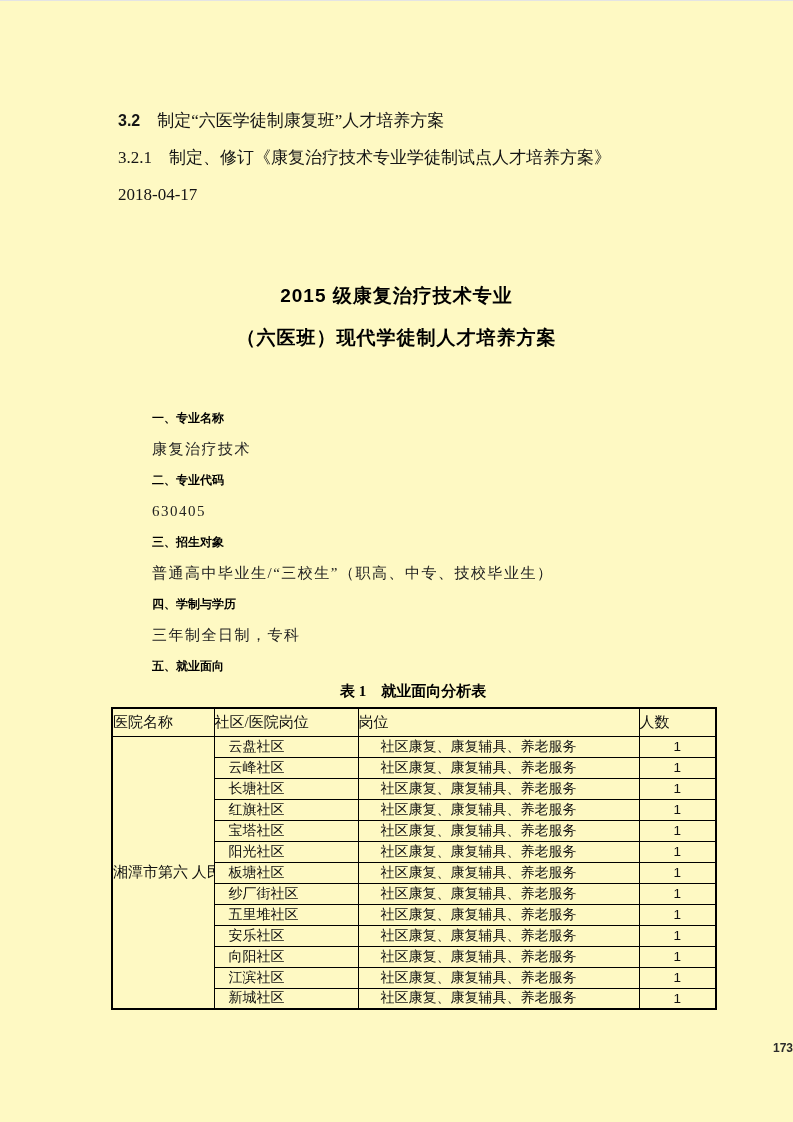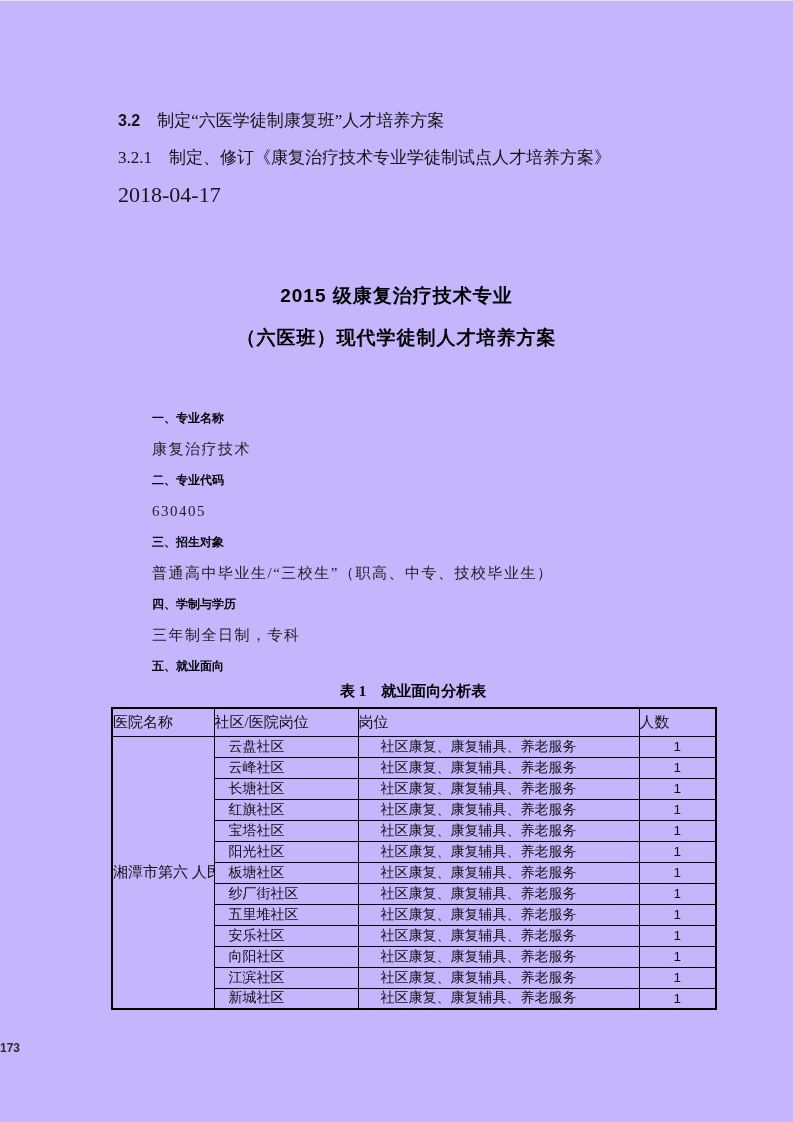--- a/index.html
+++ b/index.html
@@ -2,21 +2,21 @@
 <html><head>
 <meta charset="utf-8">
 <style>
   * { margin: 0; padding: 0; box-sizing: border-box; }
   html, body { background: #fdfdfd; }
   .page {
     position: relative;
     width: 793px;
     height: 1122px;
     margin: 0 auto;
-    background: #c4b5fd;
+    background: #fef9c3;
     border-top: 1px solid #e4e4e4;
     overflow: hidden;
     color: #111;
     font-family: "Liberation Serif", "DejaVu Serif", serif;
   }
   
   .top-block {
     position: absolute;
     left: 118px;
     top: 101px;
@@ -25,21 +25,21 @@
     color: #151515;
   }
   .top-line { white-space: nowrap; }
   .line-num { display: inline-block; }
   .line-num.gap { margin-right: 17px; }
   .line-num.bold-sans {
     font-family: "Liberation Sans", "DejaVu Sans", sans-serif;
     font-weight: bold;
     font-size: 16px;
   }
-  .date-line { font-size: 22px; }
+  .date-line { font-size: 17px; }
   
   .title-block {
     position: absolute;
     left: 0; right: 0;
     top: 274px;
     text-align: center;
     line-height: 42px;
     font-family: "Liberation Sans", "DejaVu Sans", sans-serif;
     font-weight: bold;
     font-size: 19px;
@@ -116,21 +116,21 @@
     vertical-align: middle;
     white-space: pre-line;
     font-size: 15px;
     line-height: 1.55;
   }
   
   .page-number {
     position: absolute;
     left: 0; right: 0;
     top: 1040px;
-    text-align: left;
+    text-align: right;
     font-family: "Liberation Sans", "DejaVu Sans", sans-serif;
     font-size: 12px;
     font-weight: bold;
     color: #2b2b2b;
   }
 </style>
 </head>
 <body>
 
 <div class="page">

